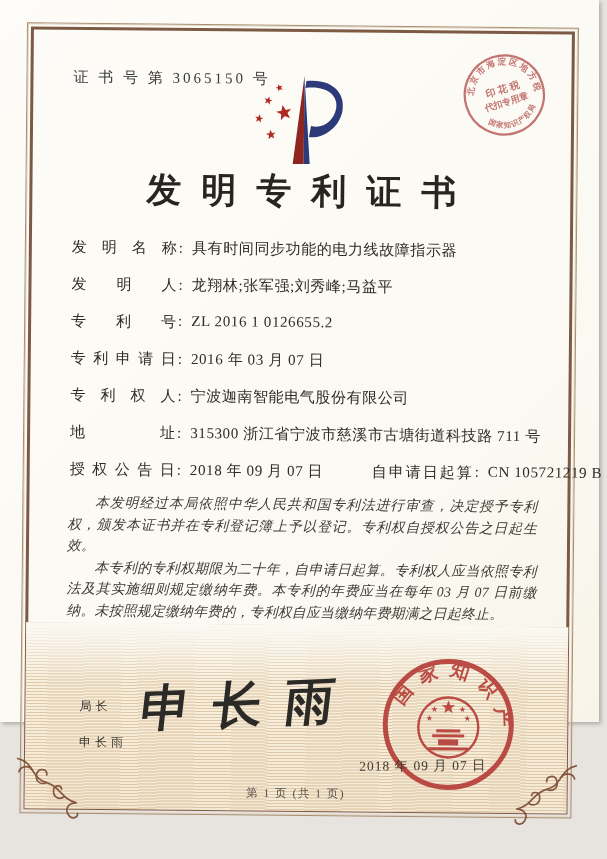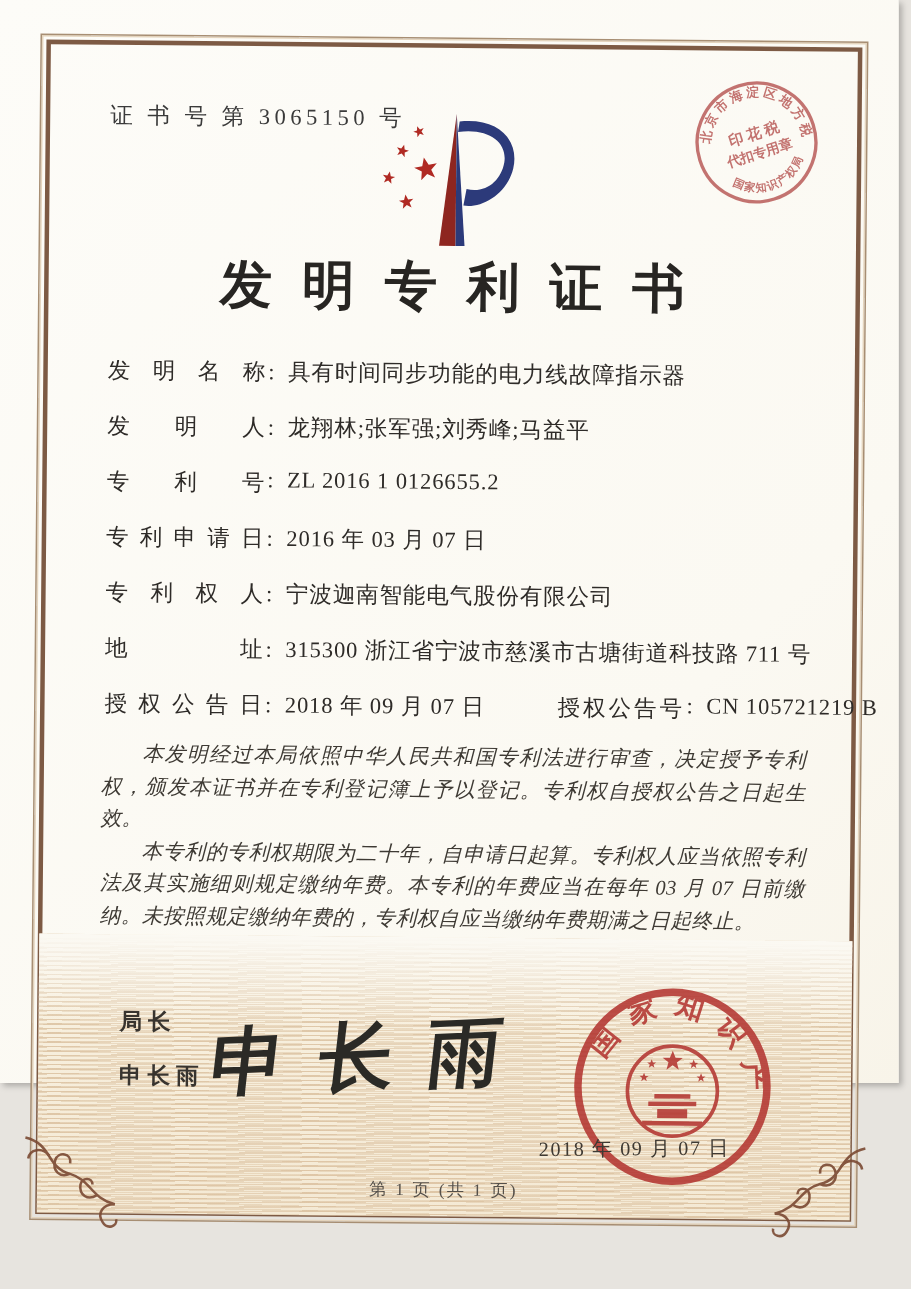--- a/index.html
+++ b/index.html
@@ -69,23 +69,23 @@
   }
   .band::before{
     content:"";position:absolute;left:0;top:0;right:0;height:60px;
     background:linear-gradient(#fbf9f3,rgba(251,249,243,0));
   }
   .flourish{position:absolute;width:70px;height:70px;}
   .flourish.bl{left:-8px;bottom:-12px;transform:scaleX(-1);}
   .flourish.br{right:-10px;bottom:-14px;}
   
   .director{
-    position:absolute;left:58px;top:640px;
+    position:absolute;left:58px;top:664px;
     font-family:"Liberation Sans","DejaVu Sans",sans-serif;
-    font-size:15px;font-weight:700;letter-spacing:4px;color:#38342f;
+    font-size:12px;font-weight:400;letter-spacing:4px;color:#38342f;
     line-height:36px;
   }
   .signature{
     position:absolute;left:118px;top:646px;width:220px;height:90px;
     font-size:50px;font-weight:700;letter-spacing:22px;
     color:#2b2a26;transform:rotate(-3deg) skewX(-9deg);
     font-family:"Liberation Serif",serif;white-space:nowrap;
   }
   .seal{position:absolute;left:356px;top:626px;width:142px;height:142px;}
   .sealdate{
@@ -163,21 +163,21 @@
       </div>
       <div class="frow">
         <span class="flabel">专利权人</span><span class="fcolon">:</span><span class="fvalue">宁波迦南智能电气股份有限公司</span>
       </div>
       <div class="frow">
         <span class="flabel">地址</span><span class="fcolon">:</span><span class="fvalue">315300 浙江省宁波市慈溪市古塘街道科技路 711 号</span>
       </div>
       <div class="frow">
         <span class="flabel">授权公告日</span><span class="fcolon">:</span><span class="fvalue">2018 年 09 月 07 日</span>
         <span class="grant2">
-          <span class="flabel" style="width:auto;letter-spacing:2px;">授权公告号</span><span class="fcolon">:</span><span class="fvalue">CN 105721219 B</span>
+          <span class="flabel" style="width:auto;letter-spacing:2px;">自申请日起算</span><span class="fcolon">:</span><span class="fvalue">CN 105721219 B</span>
         </span>
       </div>
     </div>
 
     <div class="bodytext">
       <p>本发明经过本局依照中华人民共和国专利法进行审查，决定授予专利权，颁发本证书并在专利登记簿上予以登记。专利权自授权公告之日起生效。</p>
       <p>本专利的专利权期限为二十年，自申请日起算。专利权人应当依照专利法及其实施细则规定缴纳年费。本专利的年费应当在每年 03 月 07 日前缴纳。未按照规定缴纳年费的，专利权自应当缴纳年费期满之日起终止。</p>
       <p>专利证书记载专利权登记时的法律状况。专利权的转移、质押、无效、终止、恢复和专利权人的姓名或名称、国籍、地址变更等事项记载在专利登记簿上。</p>
     </div>
 

